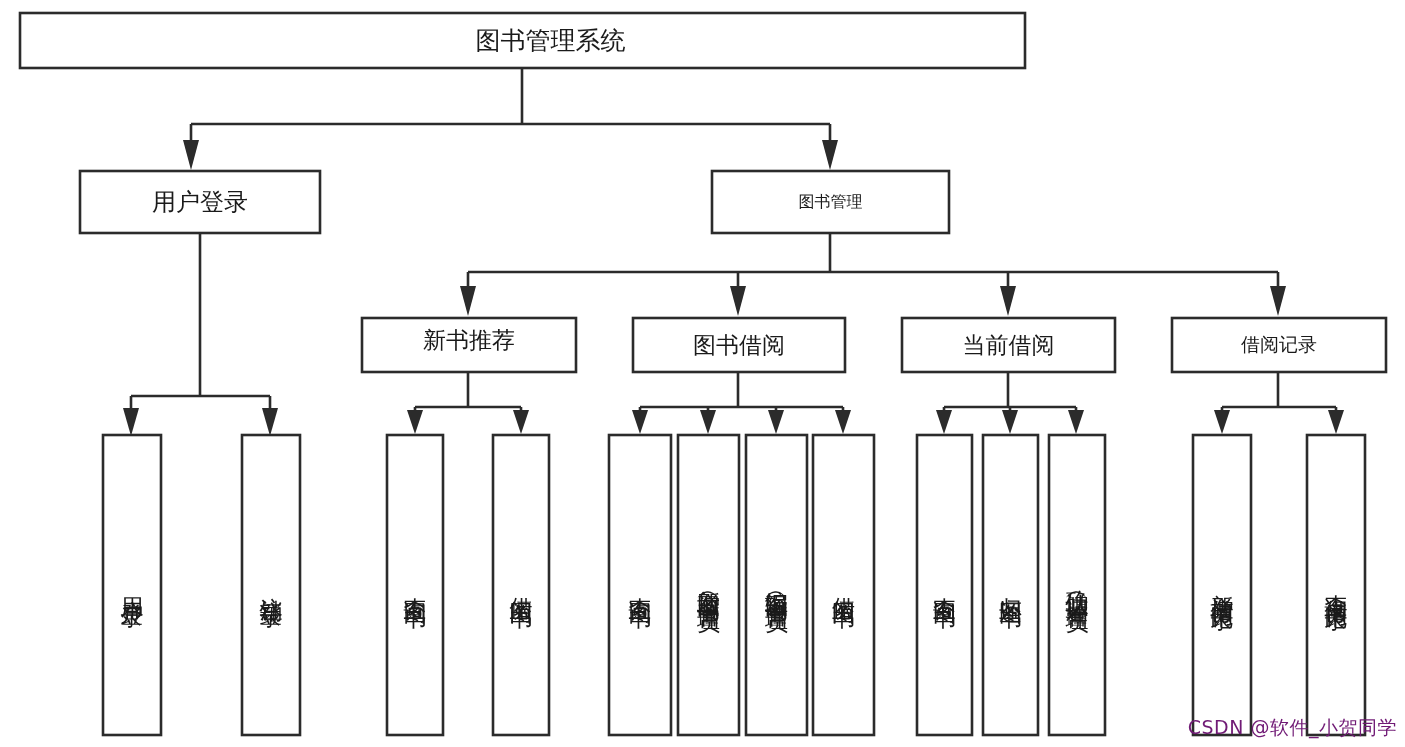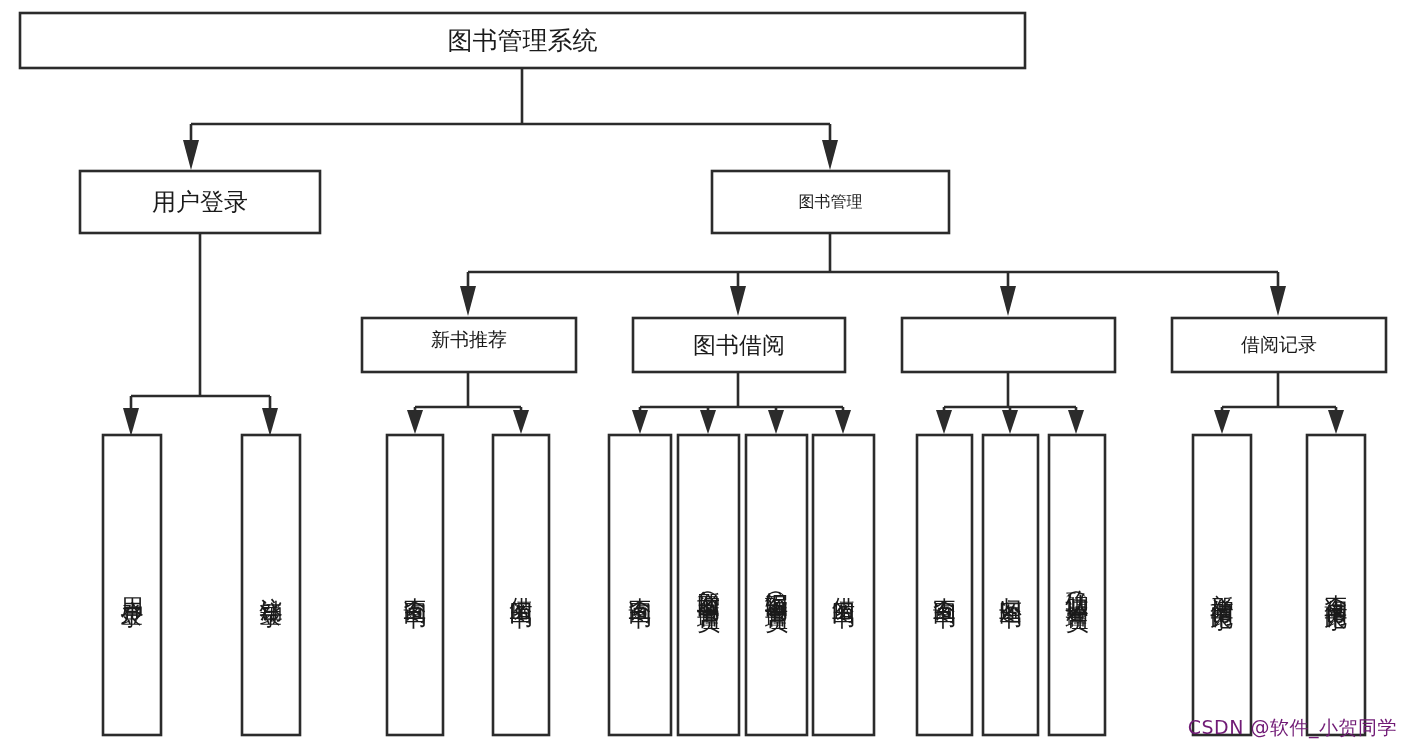--- a/index.html
+++ b/index.html
@@ -166,27 +166,28 @@
 
     <rect class="node-box" x="917" y="435" width="55" height="300"></rect>
     <rect class="node-box" x="983" y="435" width="55" height="300"></rect>
     <rect class="node-box" x="1049" y="435" width="56" height="300"></rect>
 
     <rect class="node-box" x="1193" y="435" width="58" height="300"></rect>
     <rect class="node-box" x="1307" y="435" width="58" height="300"></rect>
 
   </svg>
 
-  <div class="hbox-text" style="left:20px; top:13px; width:1005px; height:55px; font-size:25px;">图书管理系统</div>
+  <div class="hbox-text" style="left:20px; top:13px; width:1005px; height:55px; font-size:25px;padding-left:28px;">图书管理系统</div>
 
   <div class="hbox-text" style="left:80px; top:171px; width:240px; height:62px; font-size:24px;">用户登录</div>
   <div class="hbox-text" style="left:712px; top:171px; width:237px; height:62px; font-size:16px;">图书管理</div>
 
-  <div class="hbox-text" style="left:362px; top:318px; width:214px; height:44px; font-size:19px;">新书推荐</div>
+  <div class="hbox-text" style="left:362px; top:318px; width:214px; height:44px; font-size:23px;">新书推荐</div>
   <div class="hbox-text" style="left:633px; top:318px; width:212px; height:54px; font-size:23px;">图书借阅</div>
+  <div class="hbox-text" style="left:902px; top:318px; width:213px; height:54px; font-size:23px;">当前借阅</div>
   <div class="hbox-text" style="left:1172px; top:318px; width:214px; height:54px; font-size:19px;">借阅记录</div>
 
   <div class="vbox-text" style="left:103px; top:435px; width:58px; height:300px;">用户登录</div>
   <div class="vbox-text" style="left:242px; top:435px; width:58px; height:300px;">注销登录</div>
 
   <div class="vbox-text" style="left:387px; top:435px; width:56px; height:300px;">查询图书</div>
   <div class="vbox-text" style="left:493px; top:435px; width:56px; height:300px;">借阅图书</div>
 
   <div class="vbox-text" style="left:609px; top:435px; width:62px; height:300px;">查询图书</div>
   <div class="vbox-text" style="left:678px; top:435px; width:61px; height:300px;">新增图书（管理员）</div>

